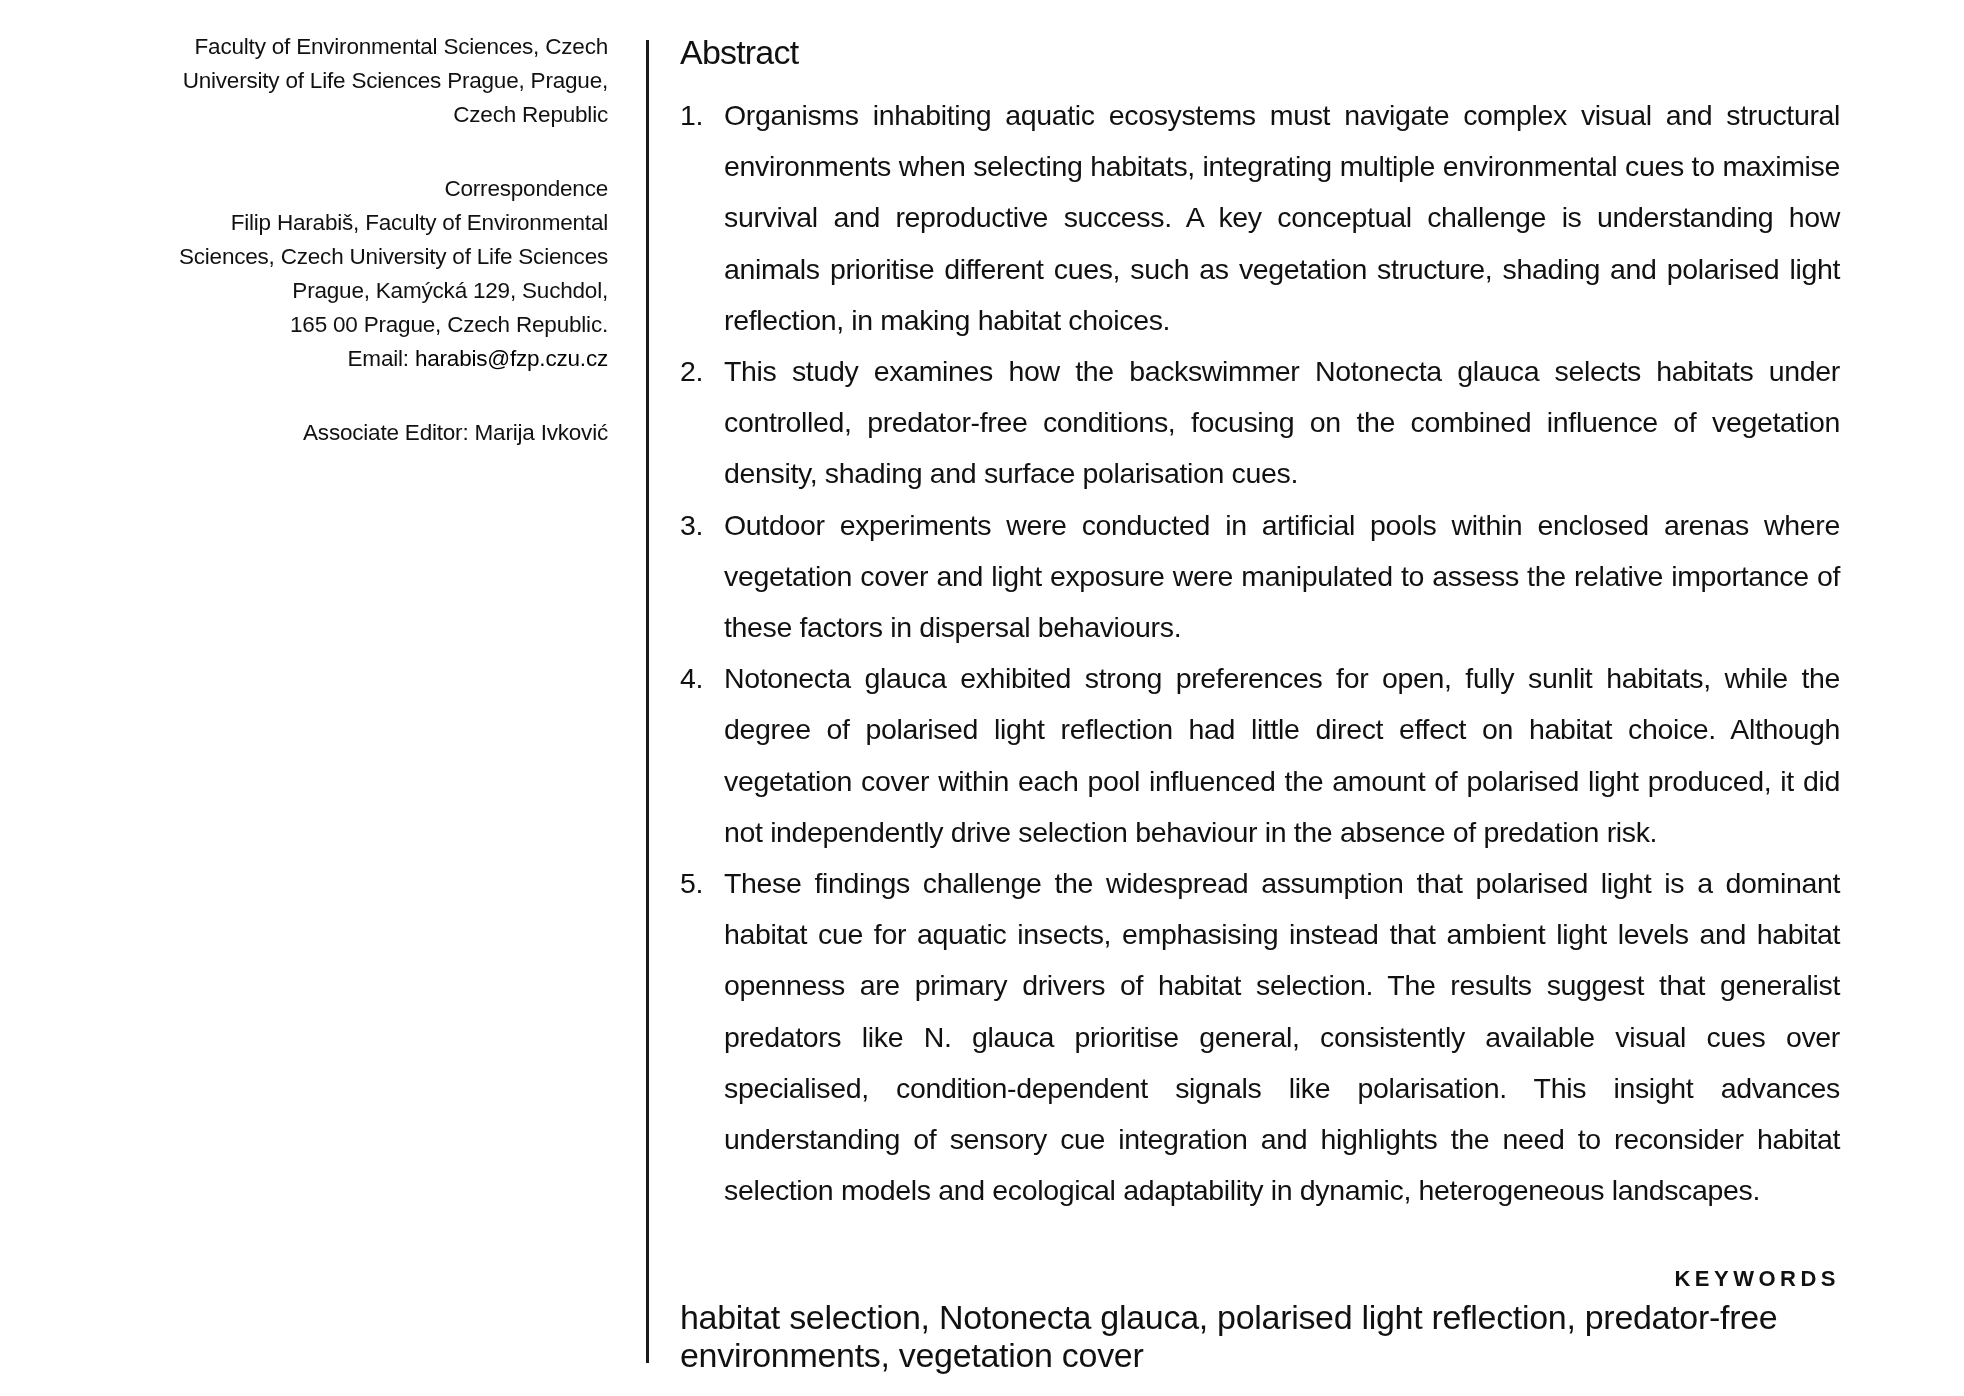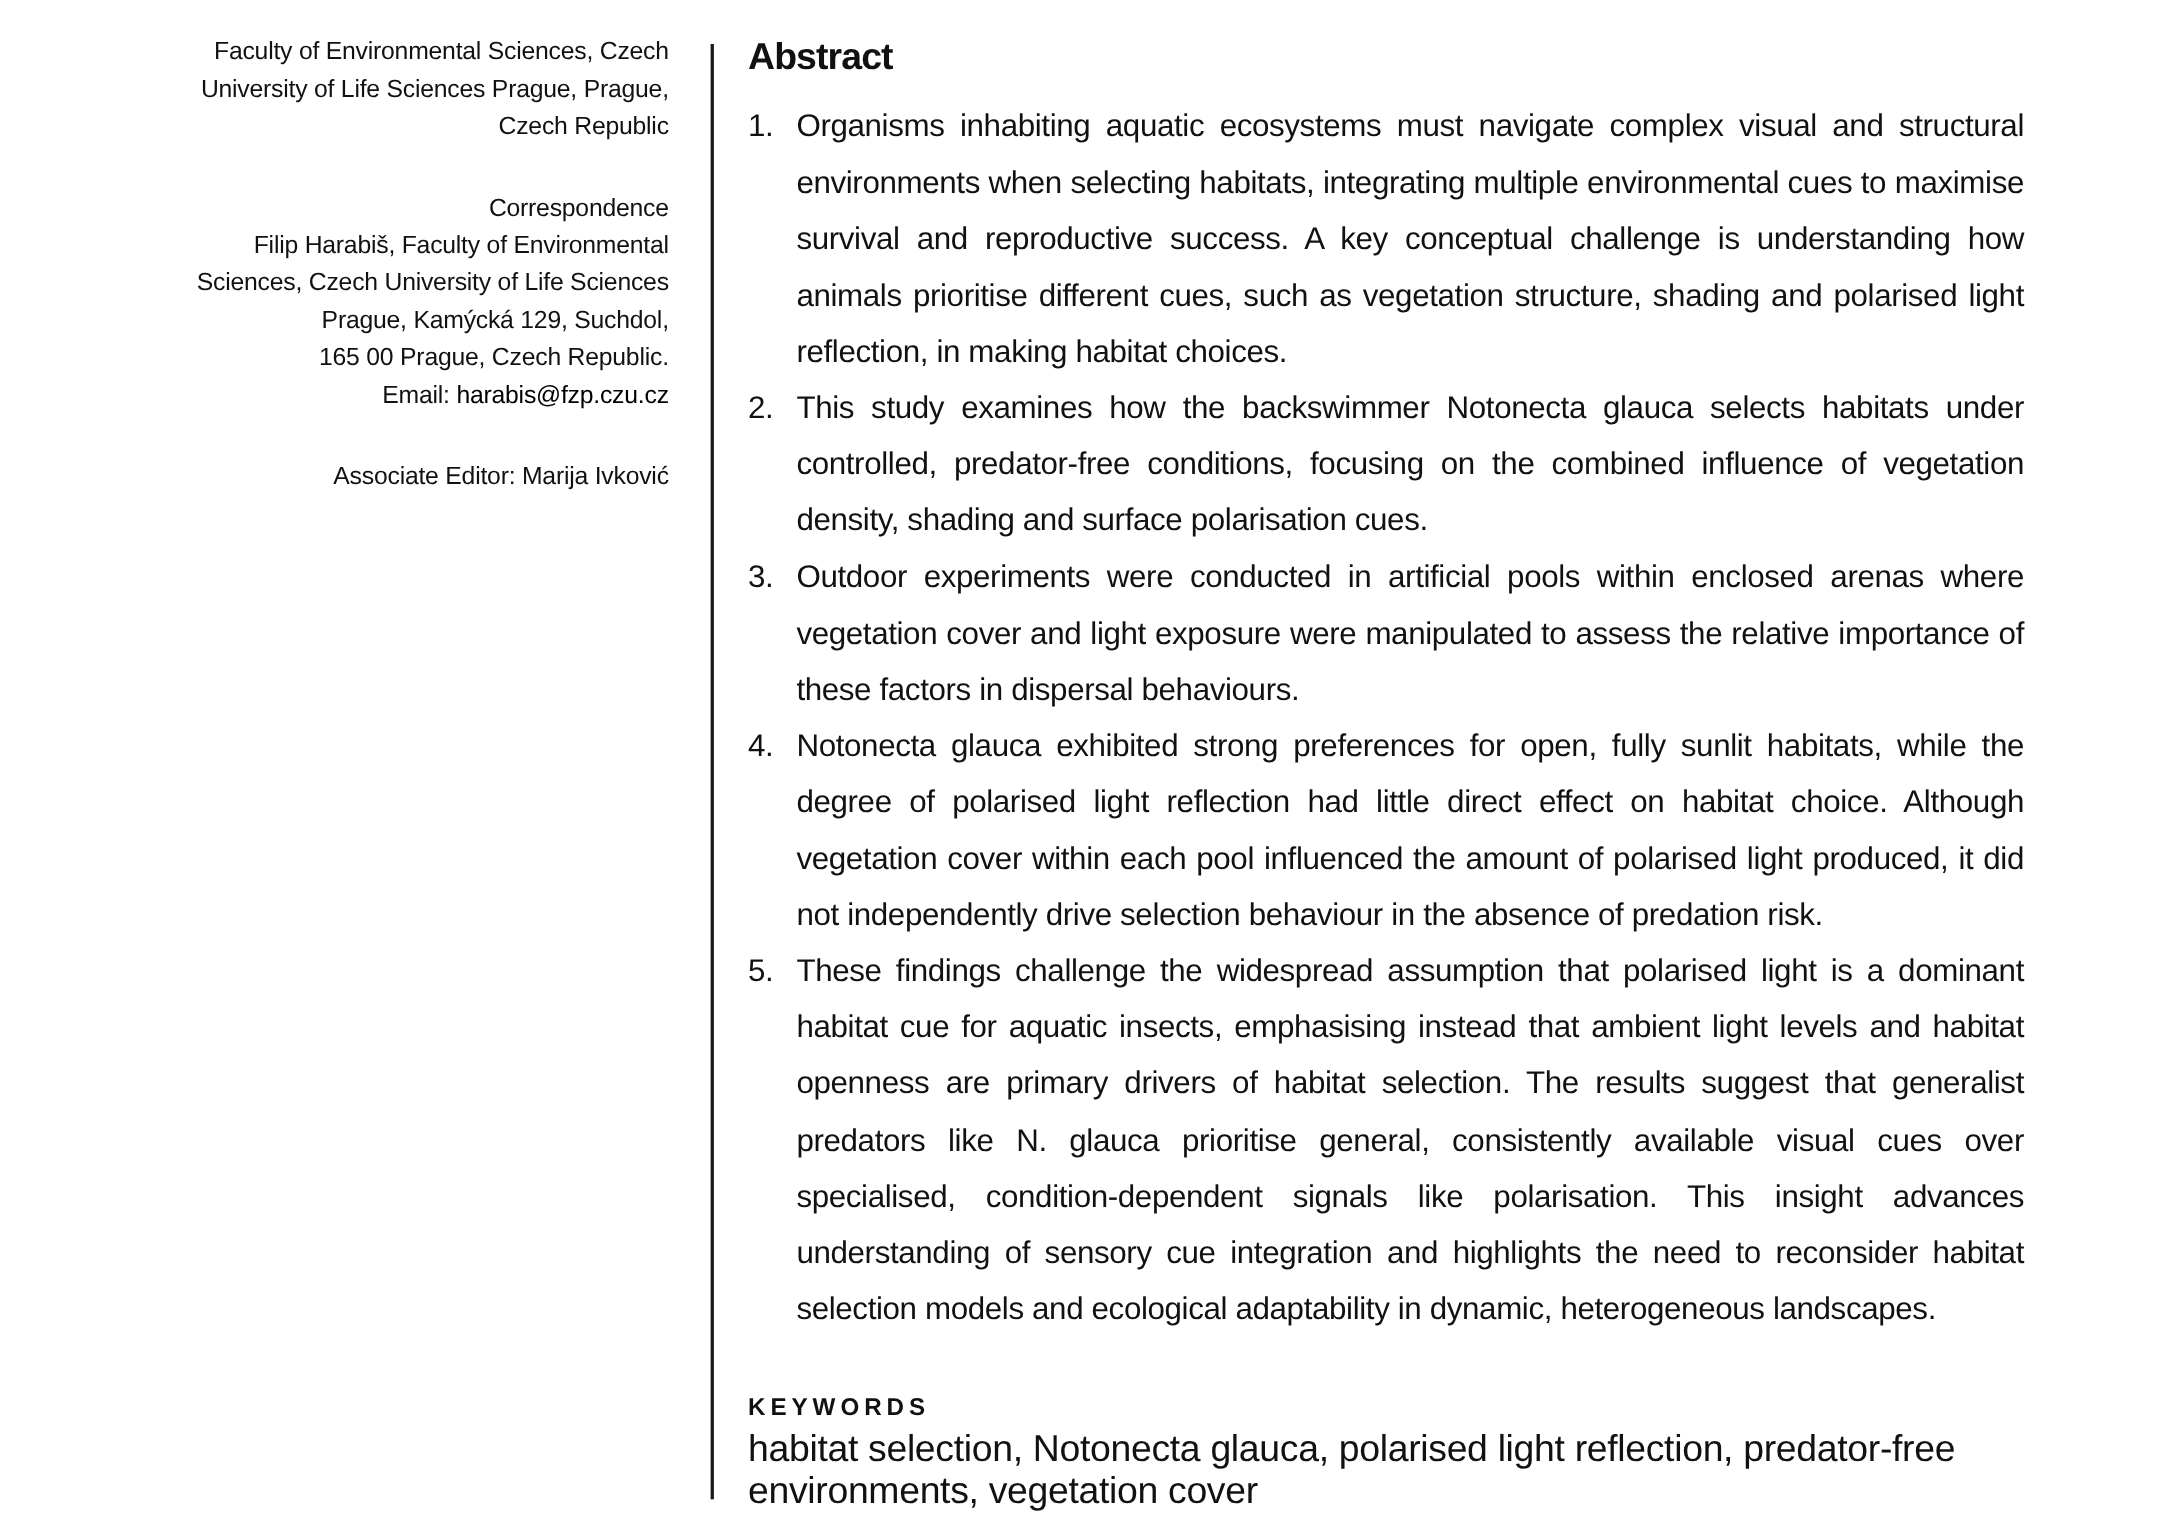--- a/index.html
+++ b/index.html
@@ -6,27 +6,27 @@
   body { width: 1964px; height: 1396px; position: relative; overflow: hidden;
          font-family: "Liberation Sans", "DejaVu Sans", sans-serif; color: #111; }
   .left { position: absolute; left: 138px; top: 30px; width: 470px;
           font-size: 22.5px; line-height: 34px; letter-spacing: -0.2px; }
   .left p { margin: 0; text-align: right; }
   .block-gap { height: 40px; }
   .bold { font-weight: normal; }
   .email-link { color: #000000; text-decoration: none; }
   .divider { position: absolute; left: 646px; top: 40px; width: 3px; height: 1323px; background: #1a1a1a; }
   .main { position: absolute; left: 680px; top: 28px; width: 1160px; }
-  .abstract-title { font-size: 34px; font-weight: bold; margin: 0; line-height: 48px; letter-spacing: -0.8px; }
+  .abstract-title { font-size: 34px; font-weight: normal; margin: 0; line-height: 48px; letter-spacing: -0.8px; }
   .abs-list { list-style: none; margin: 14px 0 0 0; padding: 0; }
   .abs-item { position: relative; padding-left: 44px; font-size: 28.5px; line-height: 51.2px;
               text-align: justify; letter-spacing: -0.35px; }
   .abs-num { position: absolute; left: 0; top: 0; }
   .italic { }
-  .kw-head { margin-top: 48px; font-size: 22px; font-weight: bold; letter-spacing: 4.5px; line-height: 30px; }
+  .kw-head { margin-top: 48px; font-size: 22px; font-weight: bold; letter-spacing: 4.5px; line-height: 30px; text-align: right; }
   .kw-text { font-size: 34px; line-height: 38px; letter-spacing: -0.3px; margin-top: 4px; width: 1120px; }
 </style>
 </head>
 <body>
 
 <div class="left">
   <p>Faculty of Environmental Sciences, Czech University of Life Sciences Prague, Prague, Czech Republic</p>
   <div class="block-gap"></div>
   <p class="bold">Correspondence</p>
   <p>Filip Harabiš, Faculty of Environmental</p>

